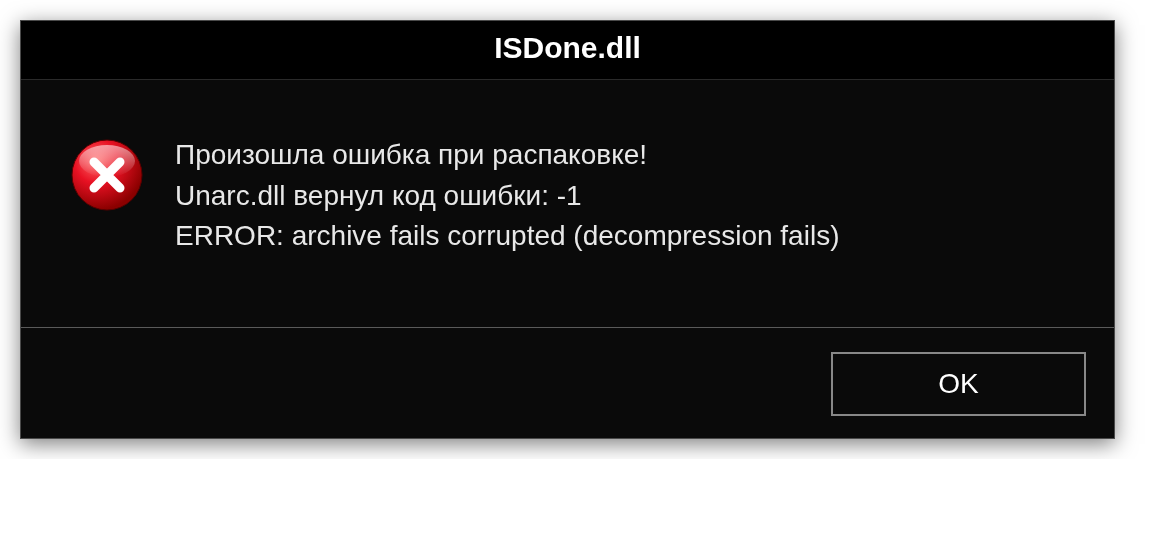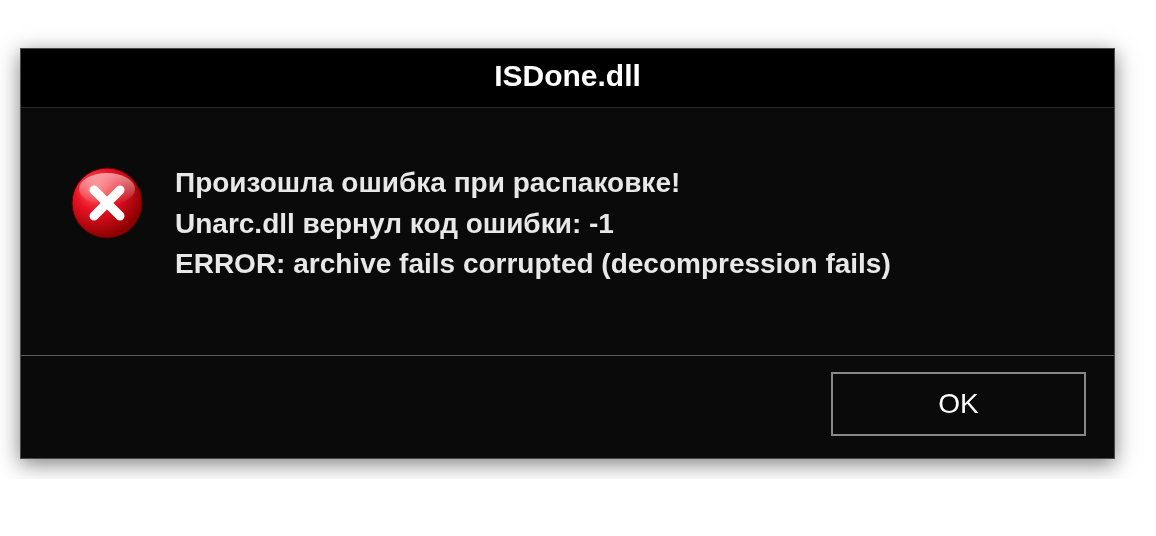--- a/index.html
+++ b/index.html
@@ -13,21 +13,20 @@
       display: flex;
       align-items: flex-start;
       justify-content: flex-start;
       padding: 20px;
     }
     .dialog {
       width: 1095px;
       background: #fde047;
       border: 1px solid #4a4a4a;
       box-shadow: 0 5px 20px rgba(0,0,0,0.5);
-      margin-top: 28px;
     }
     .titlebar {
       background: #000000;
       color: #ffffff;
       font-size: 30px;
       font-weight: bold;
       text-align: center;
       padding: 10px 0 14px 0;
       border-bottom: 1px solid #2a2a2a;
     }
@@ -39,28 +38,28 @@
       gap: 30px;
     }
     .error-icon {
       flex-shrink: 0;
       margin-top: 2px;
     }
     .message {
       color: #e8e8e8;
       font-size: 28px;
       line-height: 1.45;
-      font-weight: 700;
+      font-weight: 400;
     }
     .message-line {
       display: block;
     }
     .button-area {
       background: #0a0a0a;
-      padding: 16px 28px 22px 0;
+      padding: 24px 28px 22px 0;
       display: flex;
       justify-content: flex-end;
       border-top: 1px solid #5a5a5a;
     }
     .ok-button {
       background: #0a0a0a;
       color: #ffffff;
       border: 2px solid #888888;
       font-size: 28px;
       padding: 14px 0;

